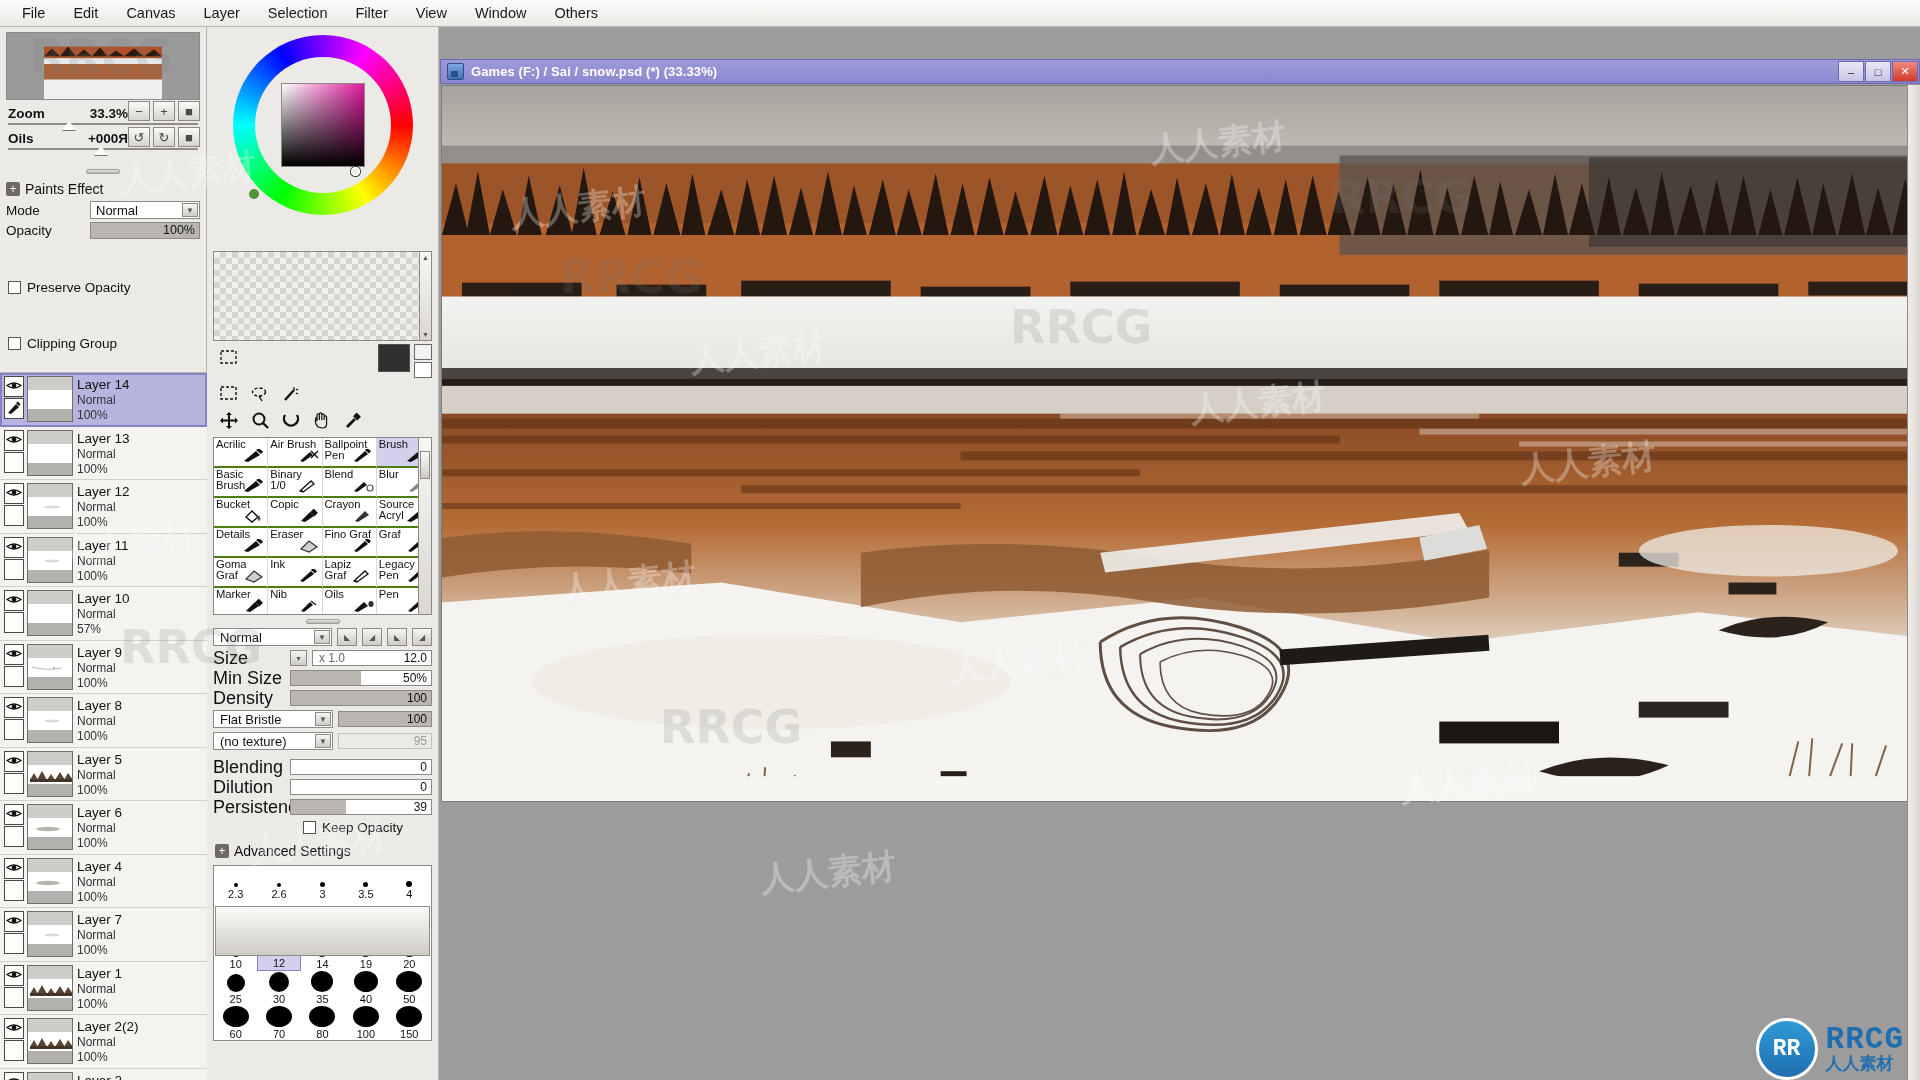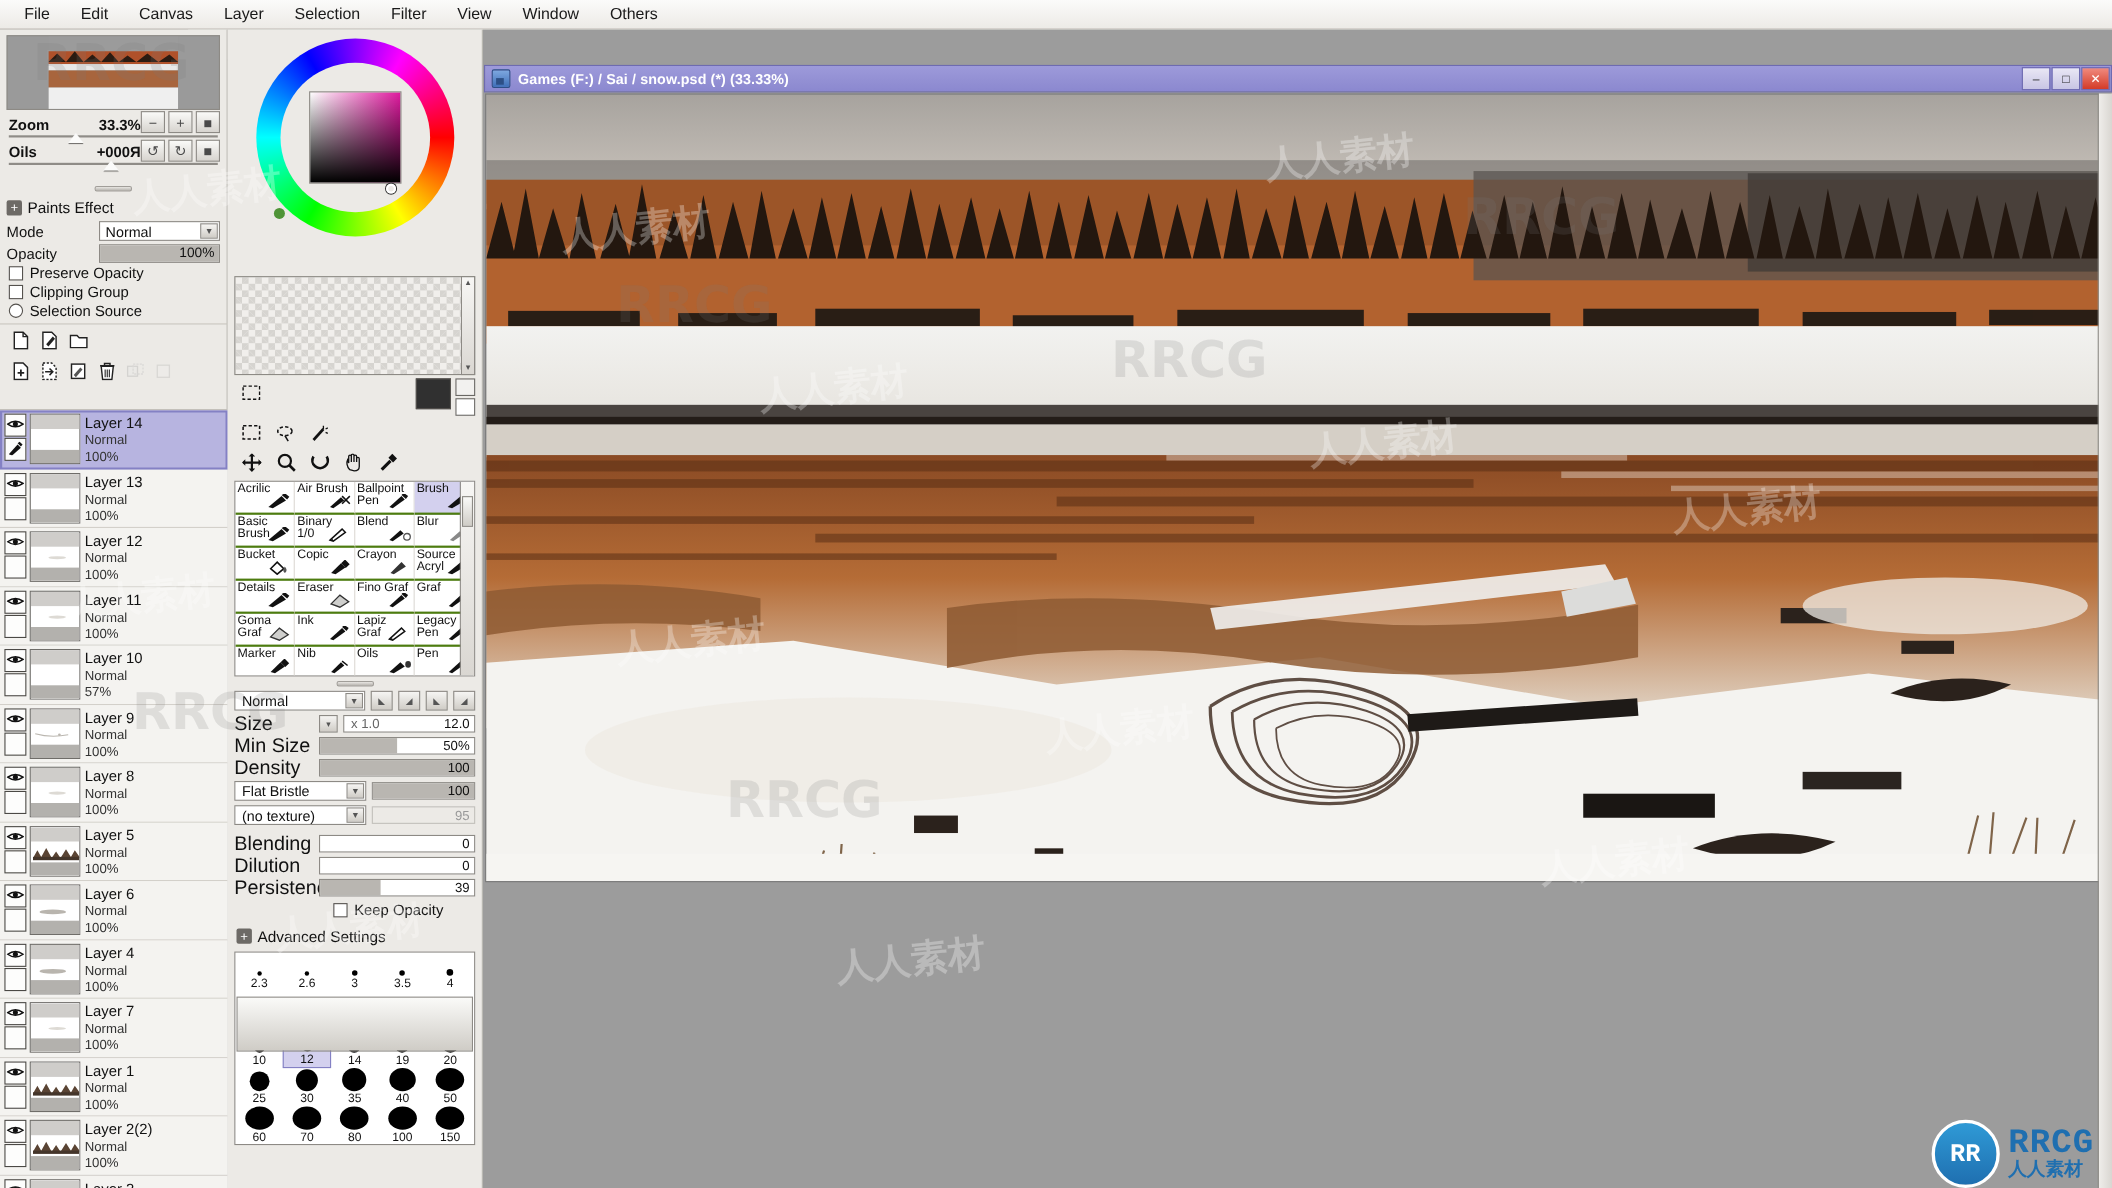--- a/index.html
+++ b/index.html
@@ -87,21 +87,21 @@
     background: linear-gradient(#f6f5f3,#cfccc6); border:1px solid #8d8a85;
     display:flex;align-items:center;justify-content:center; font-size:8px;color:#555;
   }
   .valbar {
     flex: 1; height: 17px; border: 1px solid #8d8a85; background: #fff;
     position: relative;
   }
   .valbar .fill { position:absolute;left:0;top:0;bottom:0;background:#b9b6b1; }
   .valbar .t { position:absolute;right:4px;top:0;line-height:15px;font-size:12.5px; }
 
-  .chk-row { display:flex; align-items:center; gap:6px; padding: 1px 8px; font-size: 13.5px; }
+  .chk-row { display:flex; align-items:center; gap:6px; padding: 1px 8px; font-size: 13.5px; margin-top: 39px; }
   .chkbox { width: 13px; height: 13px; border: 1px solid #55524e; background: #fff; }
   .radio { width: 13px; height: 13px; border: 1px solid #55524e; background: #fff; border-radius: 50%; }
 
   #layer-toolbar {
     display: flex; align-items: center; gap: 4px; padding: 4px 6px 2px 8px;
     border-top: 1px solid #c8c5bf; margin-top: 3px; flex-wrap: wrap; width: 207px;
   }
   .ltbtn { width: 22px; height: 20px; display:flex;align-items:center;justify-content:center; }
   .ltbtn svg { display:block; }
 

